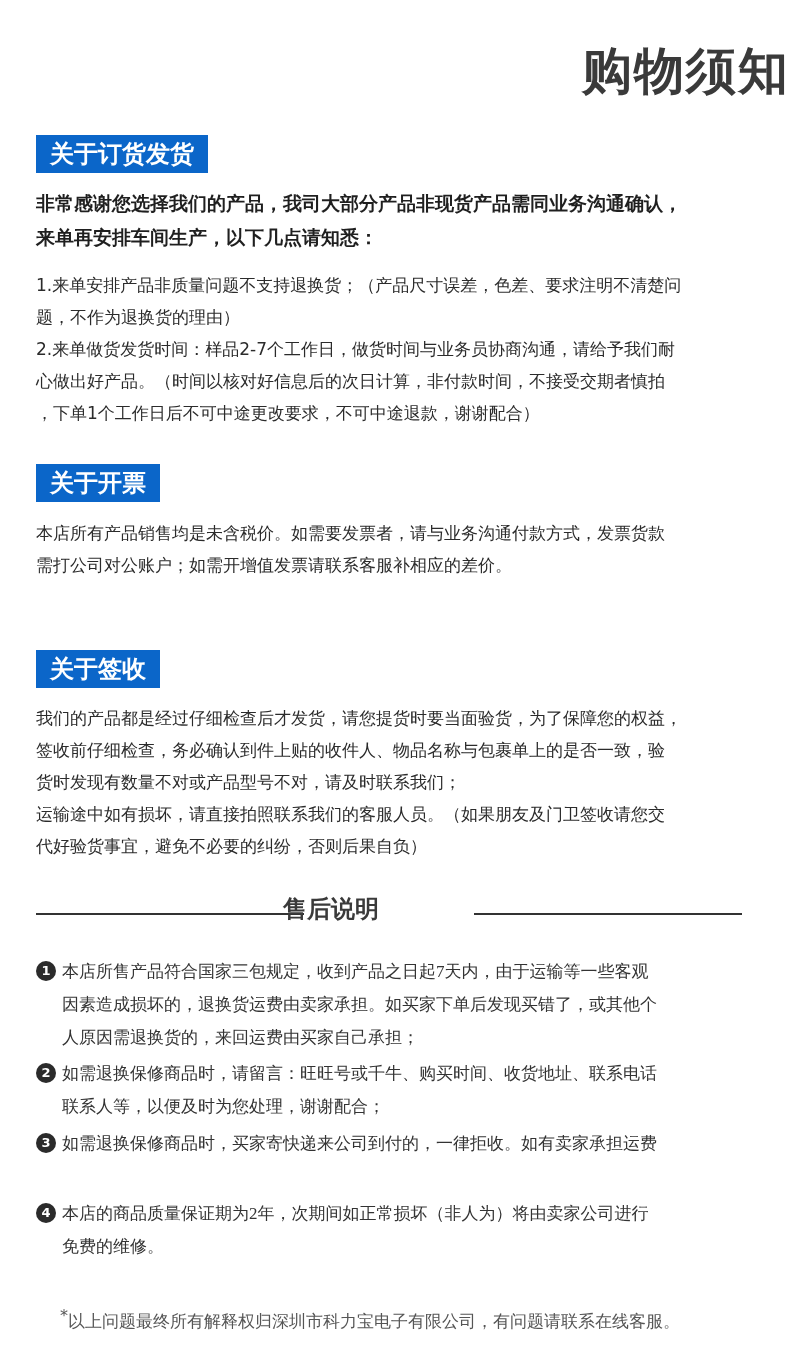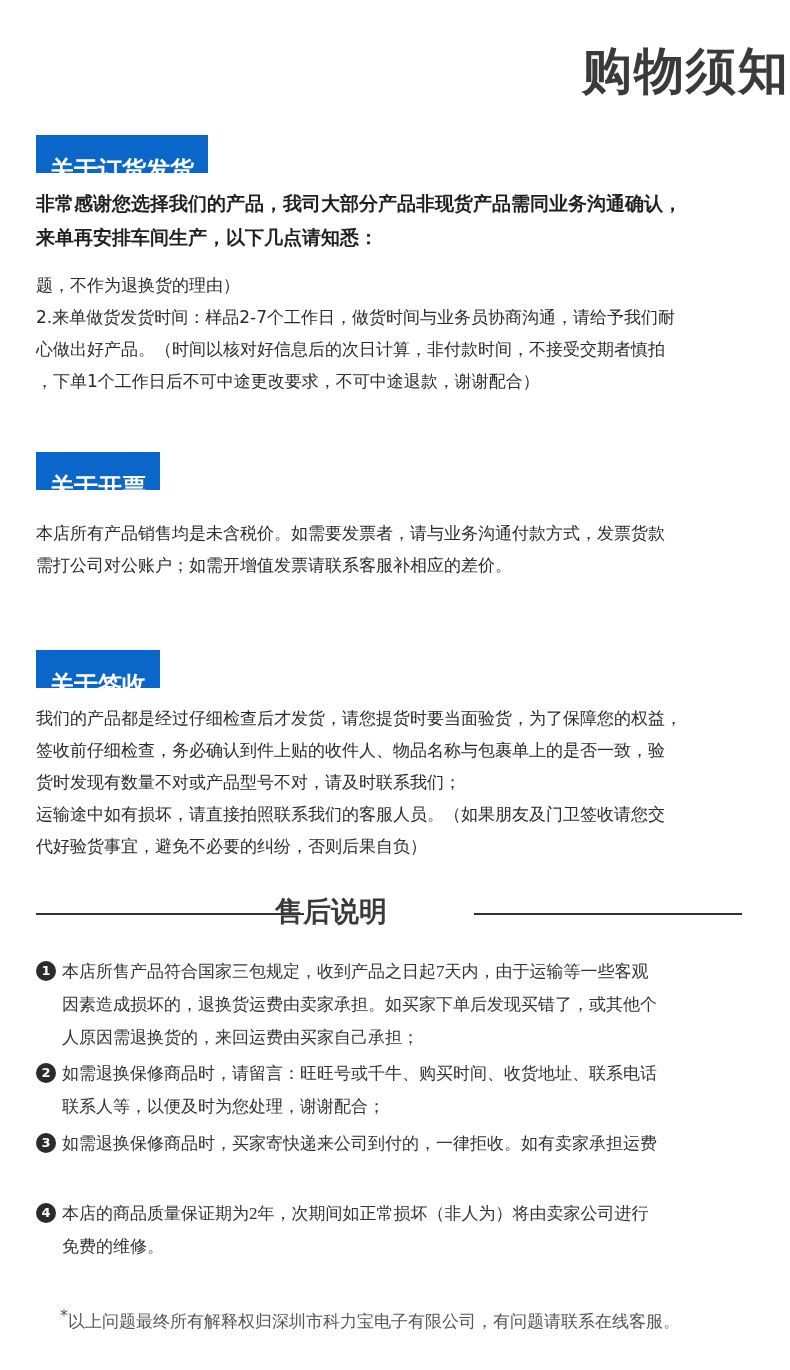--- a/index.html
+++ b/index.html
@@ -1,52 +1,53 @@
 <!DOCTYPE html>
 <html><head>
   <meta charset="utf-8">
   <style>
     html, body { margin: 0; padding: 0; background: #ffffff; }
     body { width: 790px; height: 1370px; position: relative; overflow: hidden;
            font-family: "DejaVu Sans", "Liberation Sans", sans-serif; color: #222; }
     .title { position: absolute; top: 38px; left: 0; width: 790px; text-align: right;
              font-size: 50px; font-weight: bold; color: #3a3a3a; letter-spacing: 2px; }
     .badge { position: absolute; left: 36px; height: 38px; background: #0b66c9; color: #fff;
-             font-size: 24px; font-weight: bold; line-height: 38px; padding: 16px 14px; box-sizing: border-box; }
+             font-size: 24px; font-weight: bold; line-height: 38px; padding: 0 14px; box-sizing: border-box; }
     .para { position: absolute; left: 36px; width: 730px; font-size: 17px; line-height: 32px; color: #2b2b2b; }
     .para.strong { font-size: 19px; line-height: 34px; font-weight: bold; color: #1f1f1f; }
     .para p { margin: 0; }
     .divider { position: absolute; top: 913px; height: 2px; background: #333; }
     .divider-title { position: absolute; top: 893px; left: 0; width: 662px; text-align: center;
-                     font-size: 28px; font-weight: bold; color: #3a3a3a; }
+                     font-size: 24px; font-weight: bold; color: #3a3a3a; }
     .after-item { position: absolute; left: 36px; width: 700px; font-size: 17px; line-height: 33px; color: #333; }
     .num { position: absolute; left: 0; top: 6px; width: 20px; height: 20px; border-radius: 50%;
            background: #2b2b2b; color: #fff; font-size: 13px; font-weight: bold; line-height: 20px; text-align: center; }
     .after-item .txt { margin-left: 26px; font-family: Liberation Serif, serif; }
     .footnote { position: absolute; top: 1310px; left: 60px; width: 710px; font-size: 17px; color: #555; }
     .footnote .star { font-size: 16px; vertical-align: top; position: relative; top: -4px; }
   </style>
 </head>
 <body>
 
 <div class="title">购物须知</div>
 
 <div class="badge" style="top:135px;">关于订货发货</div>
 <div class="para strong" style="top:186px;">
   <p>非常感谢您选择我们的产品，我司大部分产品非现货产品需同业务沟通确认，</p>
   <p>来单再安排车间生产，以下几点请知悉：</p>
 </div>
 <div class="para" style="top:269px;">
+  <p>1.来单安排产品非质量问题不支持退换货；（产品尺寸误差，色差、要求注明不清楚问</p>
   <p>题，不作为退换货的理由）</p>
   <p>2.来单做货发货时间：样品2-7个工作日，做货时间与业务员协商沟通，请给予我们耐</p>
   <p>心做出好产品。（时间以核对好信息后的次日计算，非付款时间，不接受交期者慎拍</p>
   <p>，下单1个工作日后不可中途更改要求，不可中途退款，谢谢配合）</p>
 </div>
 
-<div class="badge" style="top:452px;text-align:center;">关于开票</div>
+<div class="badge" style="top:464px;text-align:center;">关于开票</div>
 <div class="para" style="top:517px;">
   <p>本店所有产品销售均是未含税价。如需要发票者，请与业务沟通付款方式，发票货款</p>
   <p>需打公司对公账户；如需开增值发票请联系客服补相应的差价。</p>
 </div>
 
 <div class="badge" style="top:650px;">关于签收</div>
 <div class="para" style="top:702px;">
   <p>我们的产品都是经过仔细检查后才发货，请您提货时要当面验货，为了保障您的权益，</p>
   <p>签收前仔细检查，务必确认到件上贴的收件人、物品名称与包裹单上的是否一致，验</p>
   <p>货时发现有数量不对或产品型号不对，请及时联系我们；</p>

